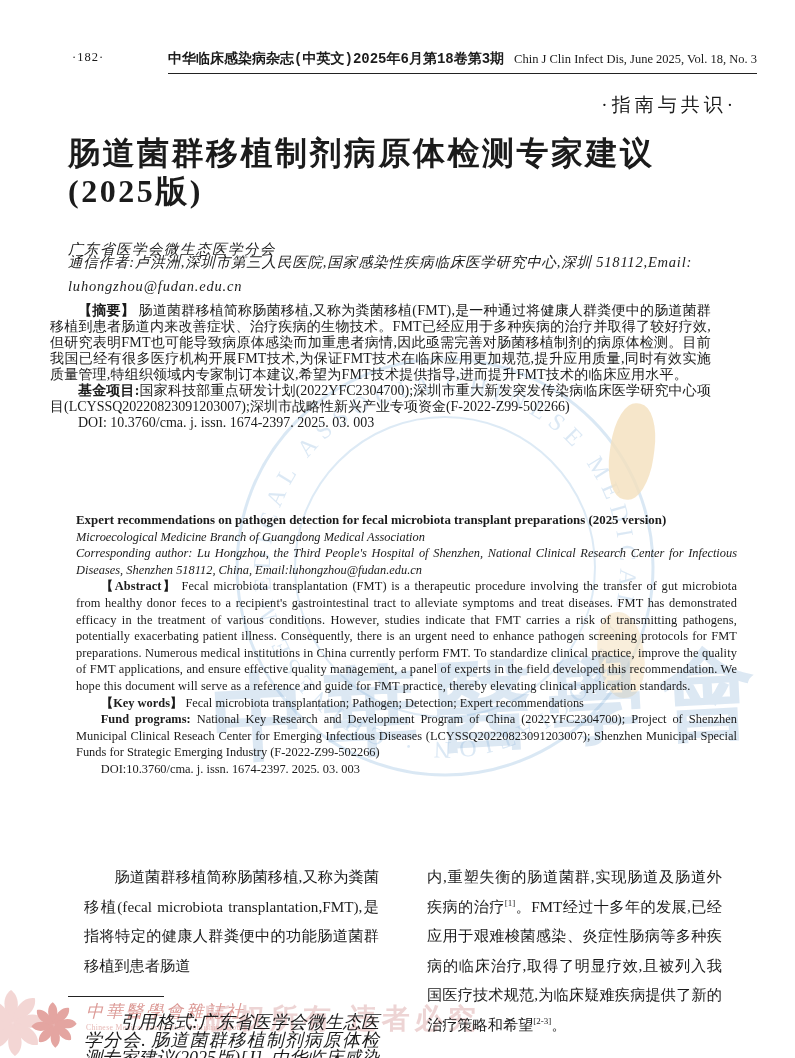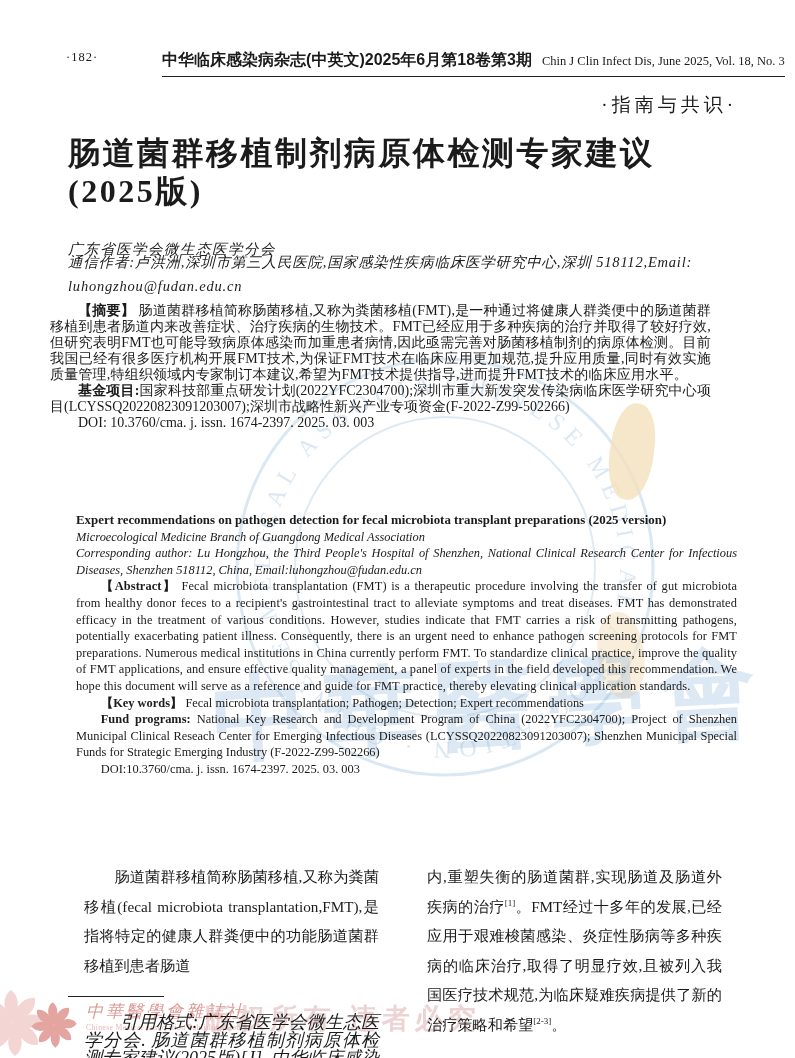--- a/index.html
+++ b/index.html
@@ -6,24 +6,24 @@
   .page{
     position:relative;
     width:795px;height:1058px;
     margin:0 auto;
     background:#ffffff;
     overflow:hidden;
     font-family:"Liberation Serif","DejaVu Serif",serif;
     color:#1b1b1b;
   }
   
-  .hdr{position:absolute;top:50px;left:66px;right:56px;display:flex;align-items:flex-start;z-index:2;}
+  .hdr{position:absolute;top:50px;left:72px;right:56px;display:flex;align-items:flex-start;z-index:2;}
   .pgnum{font-size:12.5px;letter-spacing:1px;white-space:nowrap;}
   .jline{flex:1;text-align:center;font-size:12.5px;border-bottom:1.2px solid #222;padding-bottom:5px;margin-left:64px;white-space:nowrap;}
-  .jline .cn{font-weight:bold;font-family:Liberation Sans, sans-serif;font-size:16px;}
+  .jline .cn{font-weight:bold;font-family:Liberation Mono, monospace;font-size:14px;}
   .jline .en{margin-left:10px;}
   .seclabel{position:absolute;top:92px;right:58px;font-size:19px;letter-spacing:4px;z-index:2;font-family:Liberation Serif, serif;}
   
   .title{position:absolute;top:134px;left:68px;width:640px;font-size:32px;font-weight:bold;line-height:38px;letter-spacing:2.5px;z-index:2;}
   .authororg{position:absolute;top:240px;left:68px;font-size:14.5px;font-style:italic;letter-spacing:1.5px;z-index:2;}
   .corr{position:absolute;top:251px;left:68px;width:650px;font-size:14.5px;font-style:italic;line-height:23.5px;letter-spacing:.8px;z-index:2;}
   
   .cnmeta{position:absolute;top:303px;left:50px;width:661px;font-size:14px;line-height:16px;text-align:justify;z-index:2;}
   .cnmeta p{margin:0;}
   .indent{text-indent:2em;}

